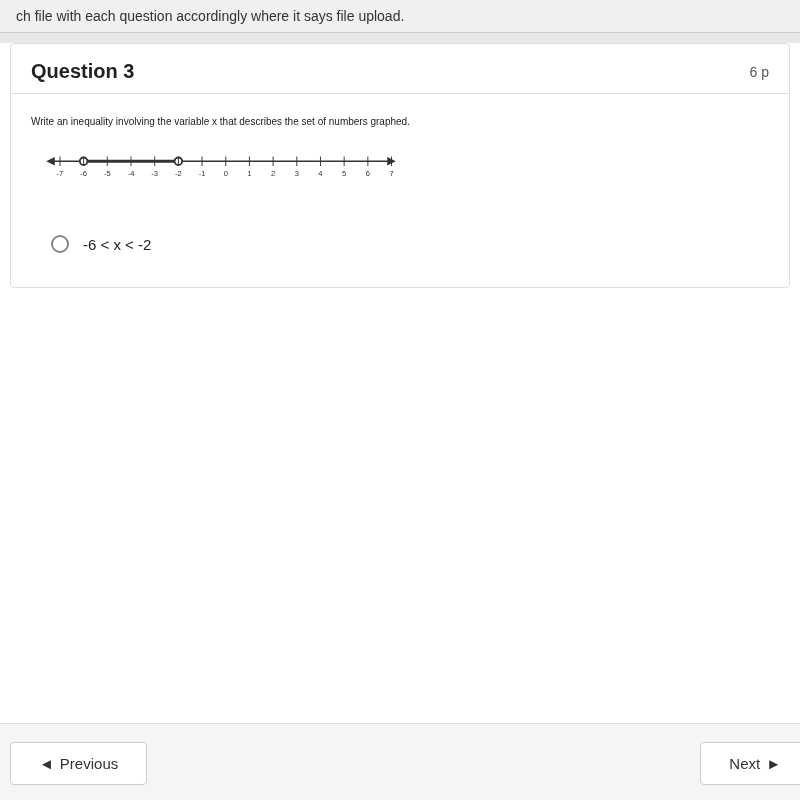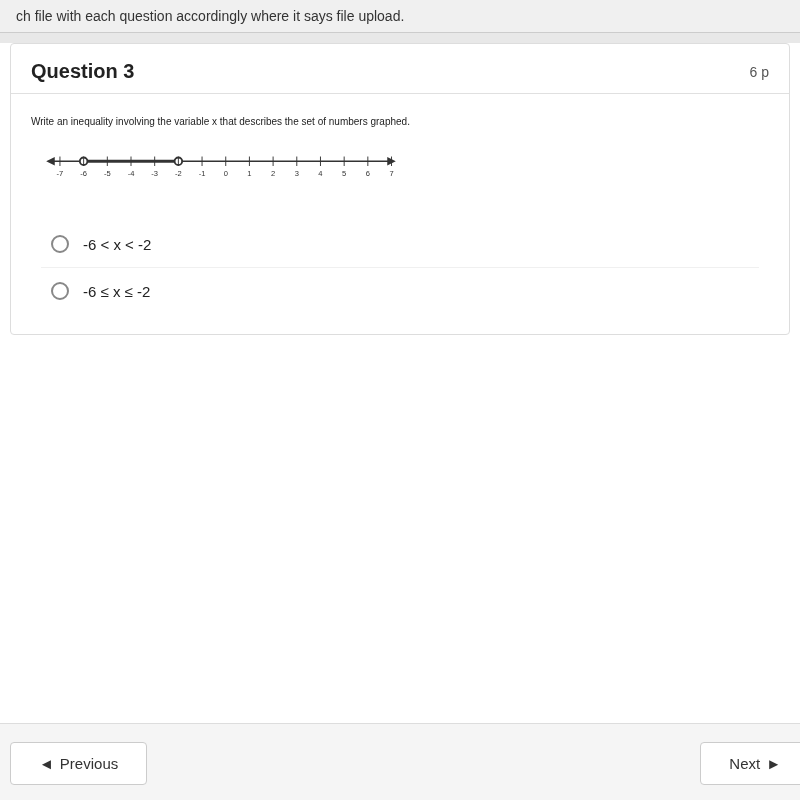--- a/index.html
+++ b/index.html
@@ -242,24 +242,20 @@
             <line x1="370" y1="15" x2="370" y2="25" stroke="#333" stroke-width="1"></line>
             <text x="370" y="36">7</text>
           </g>
         </svg>
       </div>
 
       <div class="answer-choices">
       <div class="answer-option">
             <div class="radio-circle"></div>
             <span class="answer-text">-6 &lt; x &lt; -2</span>
-          </div>
-          <div class="answer-option">
-            <div class="radio-circle"></div>
-            <span class="answer-text">-6 ≤ x ≤ -2</span>
           </div>
         </div>
     </div>
   </div>
 
   <div class="nav-footer">
     <button class="btn-prev">
       <span>◄</span>
       <span>Previous</span>
     </button>

